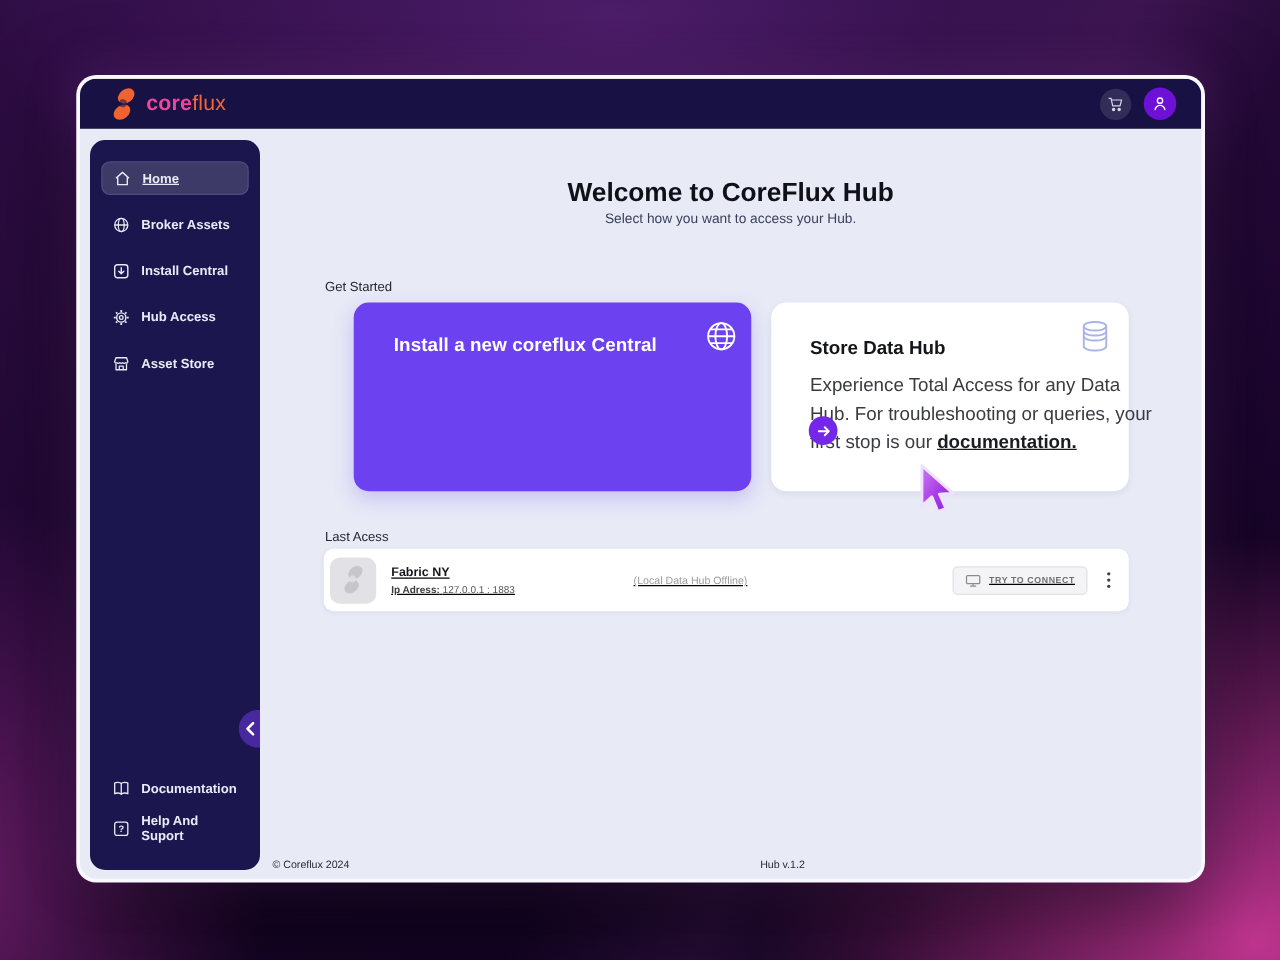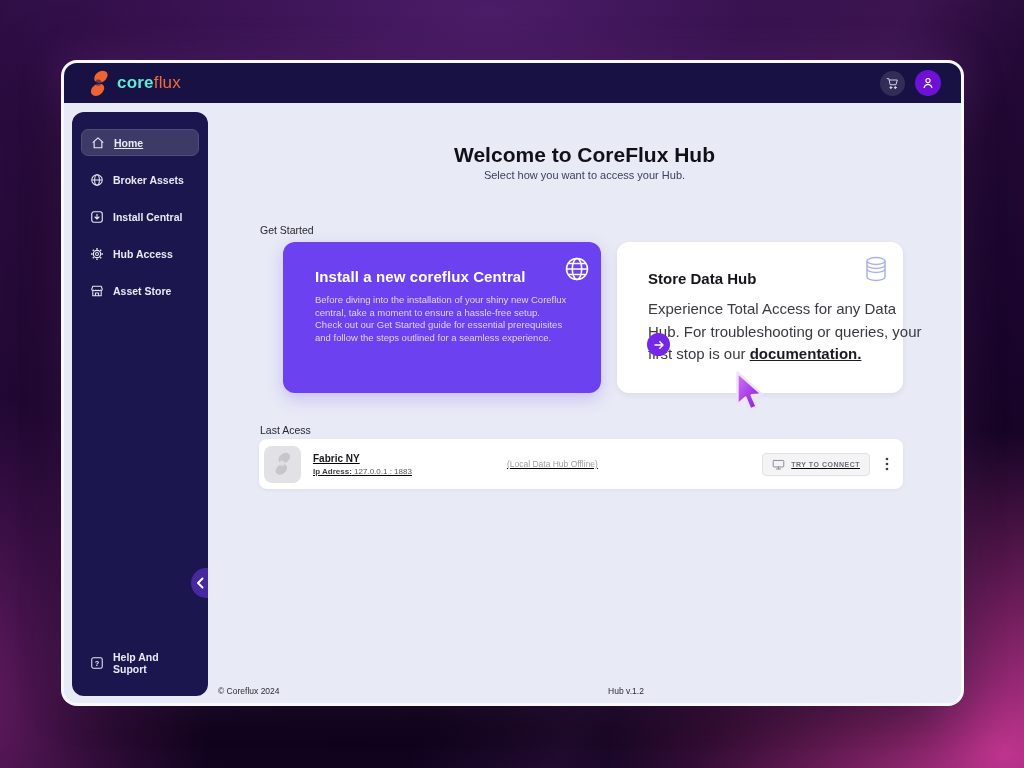--- a/index.html
+++ b/index.html
@@ -19,21 +19,21 @@
     position:absolute; left:61px; top:60px; width:903px; height:646px;
     border-radius:16px; border:3px solid rgba(250,248,255,0.96);
     background:#e8eaf6; overflow:hidden;
     box-shadow:0 24px 70px rgba(0,0,0,0.55), 0 0 40px rgba(180,80,220,0.25);
   }
 
   
   .topbar { height:40px; background:#171144; display:flex; align-items:center; padding:0 14px 0 24px; }
   .logo { display:flex; align-items:center; gap:6px; }
   .logo-mark { width:23px; height:27px; }
-  .logo-core { font-weight:bold; color:#5eead4; font-size:17px; letter-spacing:0.2px; }
+  .logo-core { font-weight:bold; color:#ec4899; font-size:17px; letter-spacing:0.2px; }
   .logo-flux { color:#ee6a3c; font-size:17px; font-weight:normal; letter-spacing:0.2px; }
   .topbar-actions { margin-left:auto; display:flex; align-items:center; gap:10px; margin-right:6px; }
   .circle-btn { width:25px; height:25px; border-radius:50%; display:flex; align-items:center; justify-content:center; cursor:pointer; }
   .circle-btn.cart { background:#322c58; }
   .circle-btn.user { background:#6d11d6; width:26px; height:26px; }
 
   
   .winbody { position:relative; height:600px; }
 
   
@@ -224,20 +224,31 @@
         <div class="collapse-btn">
           <svg width="8" height="12" viewBox="0 0 8 12">
             <path d="M6.5 1.5 L2 6 L6.5 10.5" fill="none" stroke="#ffffff" stroke-width="2" stroke-linecap="round" stroke-linejoin="round"></path>
           </svg>
         </div>
 
         <div class="nav-bottom">
           <div class="nav-item">
             <span class="ni">
               <svg viewBox="0 0 16 16" width="14" height="14">
+                  <g fill="none" stroke="#e9eaf6" stroke-width="1.2" stroke-linejoin="round">
+                    <path d="M8 3.2 C6.5 1.8 3.5 1.8 2 2.8 V12.6 C3.5 11.6 6.5 11.6 8 13 C9.5 11.6 12.5 11.6 14 12.6 V2.8 C12.5 1.8 9.5 1.8 8 3.2 Z"></path>
+                    <path d="M8 3.2 V13"></path>
+                  </g>
+                </svg>
+            </span>
+            <span>Documentation</span>
+          </div>
+          <div class="nav-item">
+            <span class="ni">
+              <svg viewBox="0 0 16 16" width="14" height="14">
                   <g fill="none" stroke="#e9eaf6" stroke-width="1.2">
                     <rect x="2" y="2" width="12" height="12" rx="2"></rect>
                   </g>
                   <text x="8" y="11.3" font-size="8.5" fill="#e9eaf6" text-anchor="middle" font-family="Liberation Sans, sans-serif">?</text>
                 </svg>
             </span>
             <span>Help And Suport</span>
           </div>
         </div>
       </div>
@@ -252,21 +263,20 @@
           <svg class="cp-globe" viewBox="0 0 26 26">
             <g fill="none" stroke="#ffffff" stroke-width="1.5">
               <circle cx="13" cy="13" r="10.5"></circle>
               <ellipse cx="13" cy="13" rx="4.7" ry="10.5"></ellipse>
               <path d="M2.5 13 h21"></path>
               <path d="M4 7.5 h18"></path>
               <path d="M4 18.5 h18"></path>
             </g>
           </svg>
           <h2>Install a new coreflux Central</h2>
-          <p>Before diving into the installation of your shiny new Coreflux central, take a moment to ensure a hassle-free setup. Check out our Get Started guide for essential prerequisites and follow the steps outlined for a seamless experience.</p>
         </div>
 
         <div class="card-white">
           <svg class="cw-db" viewBox="0 0 26 27">
             <g fill="none" stroke="#a9b3e6" stroke-width="1.5">
               <ellipse cx="13" cy="5" rx="9" ry="3.4"></ellipse>
               <path d="M4 5 V13 C4 14.9 8 16.4 13 16.4 C18 16.4 22 14.9 22 13 V5"></path>
               <path d="M4 13 V21 C4 22.9 8 24.4 13 24.4 C18 24.4 22 22.9 22 21 V13"></path>
               <path d="M4 9 C4 10.9 8 12.4 13 12.4 C18 12.4 22 10.9 22 9"></path>
             </g>

